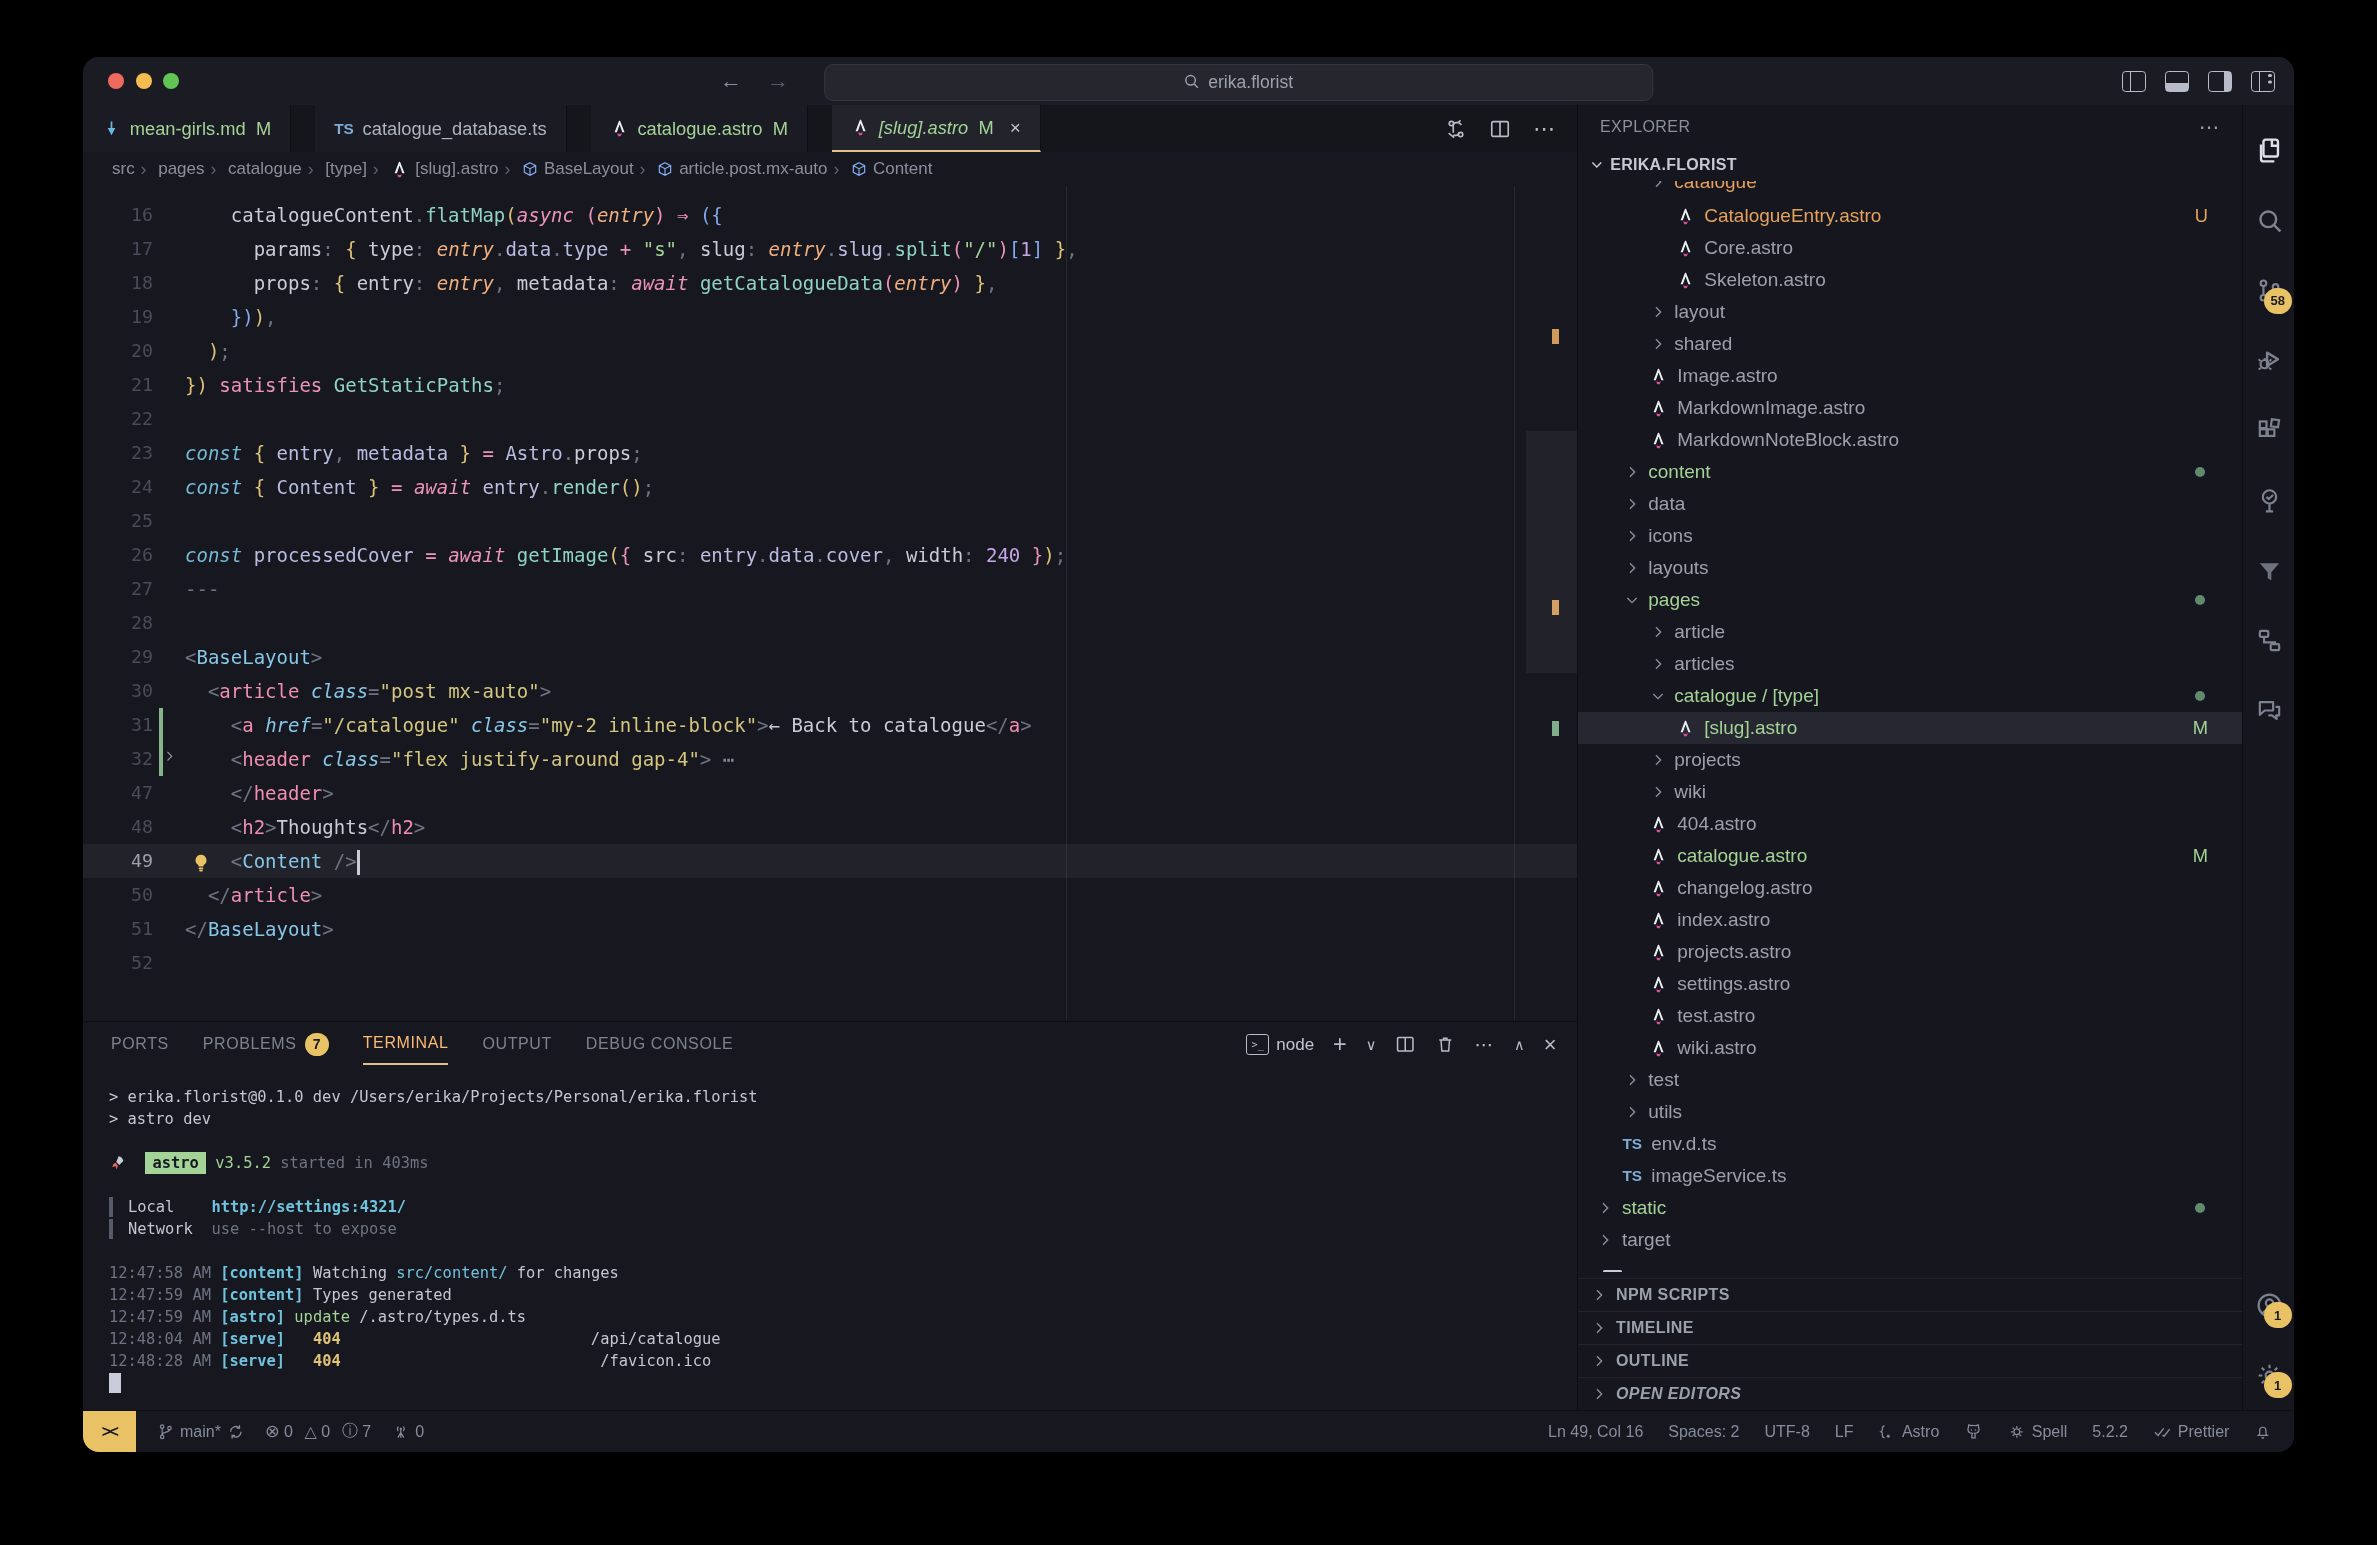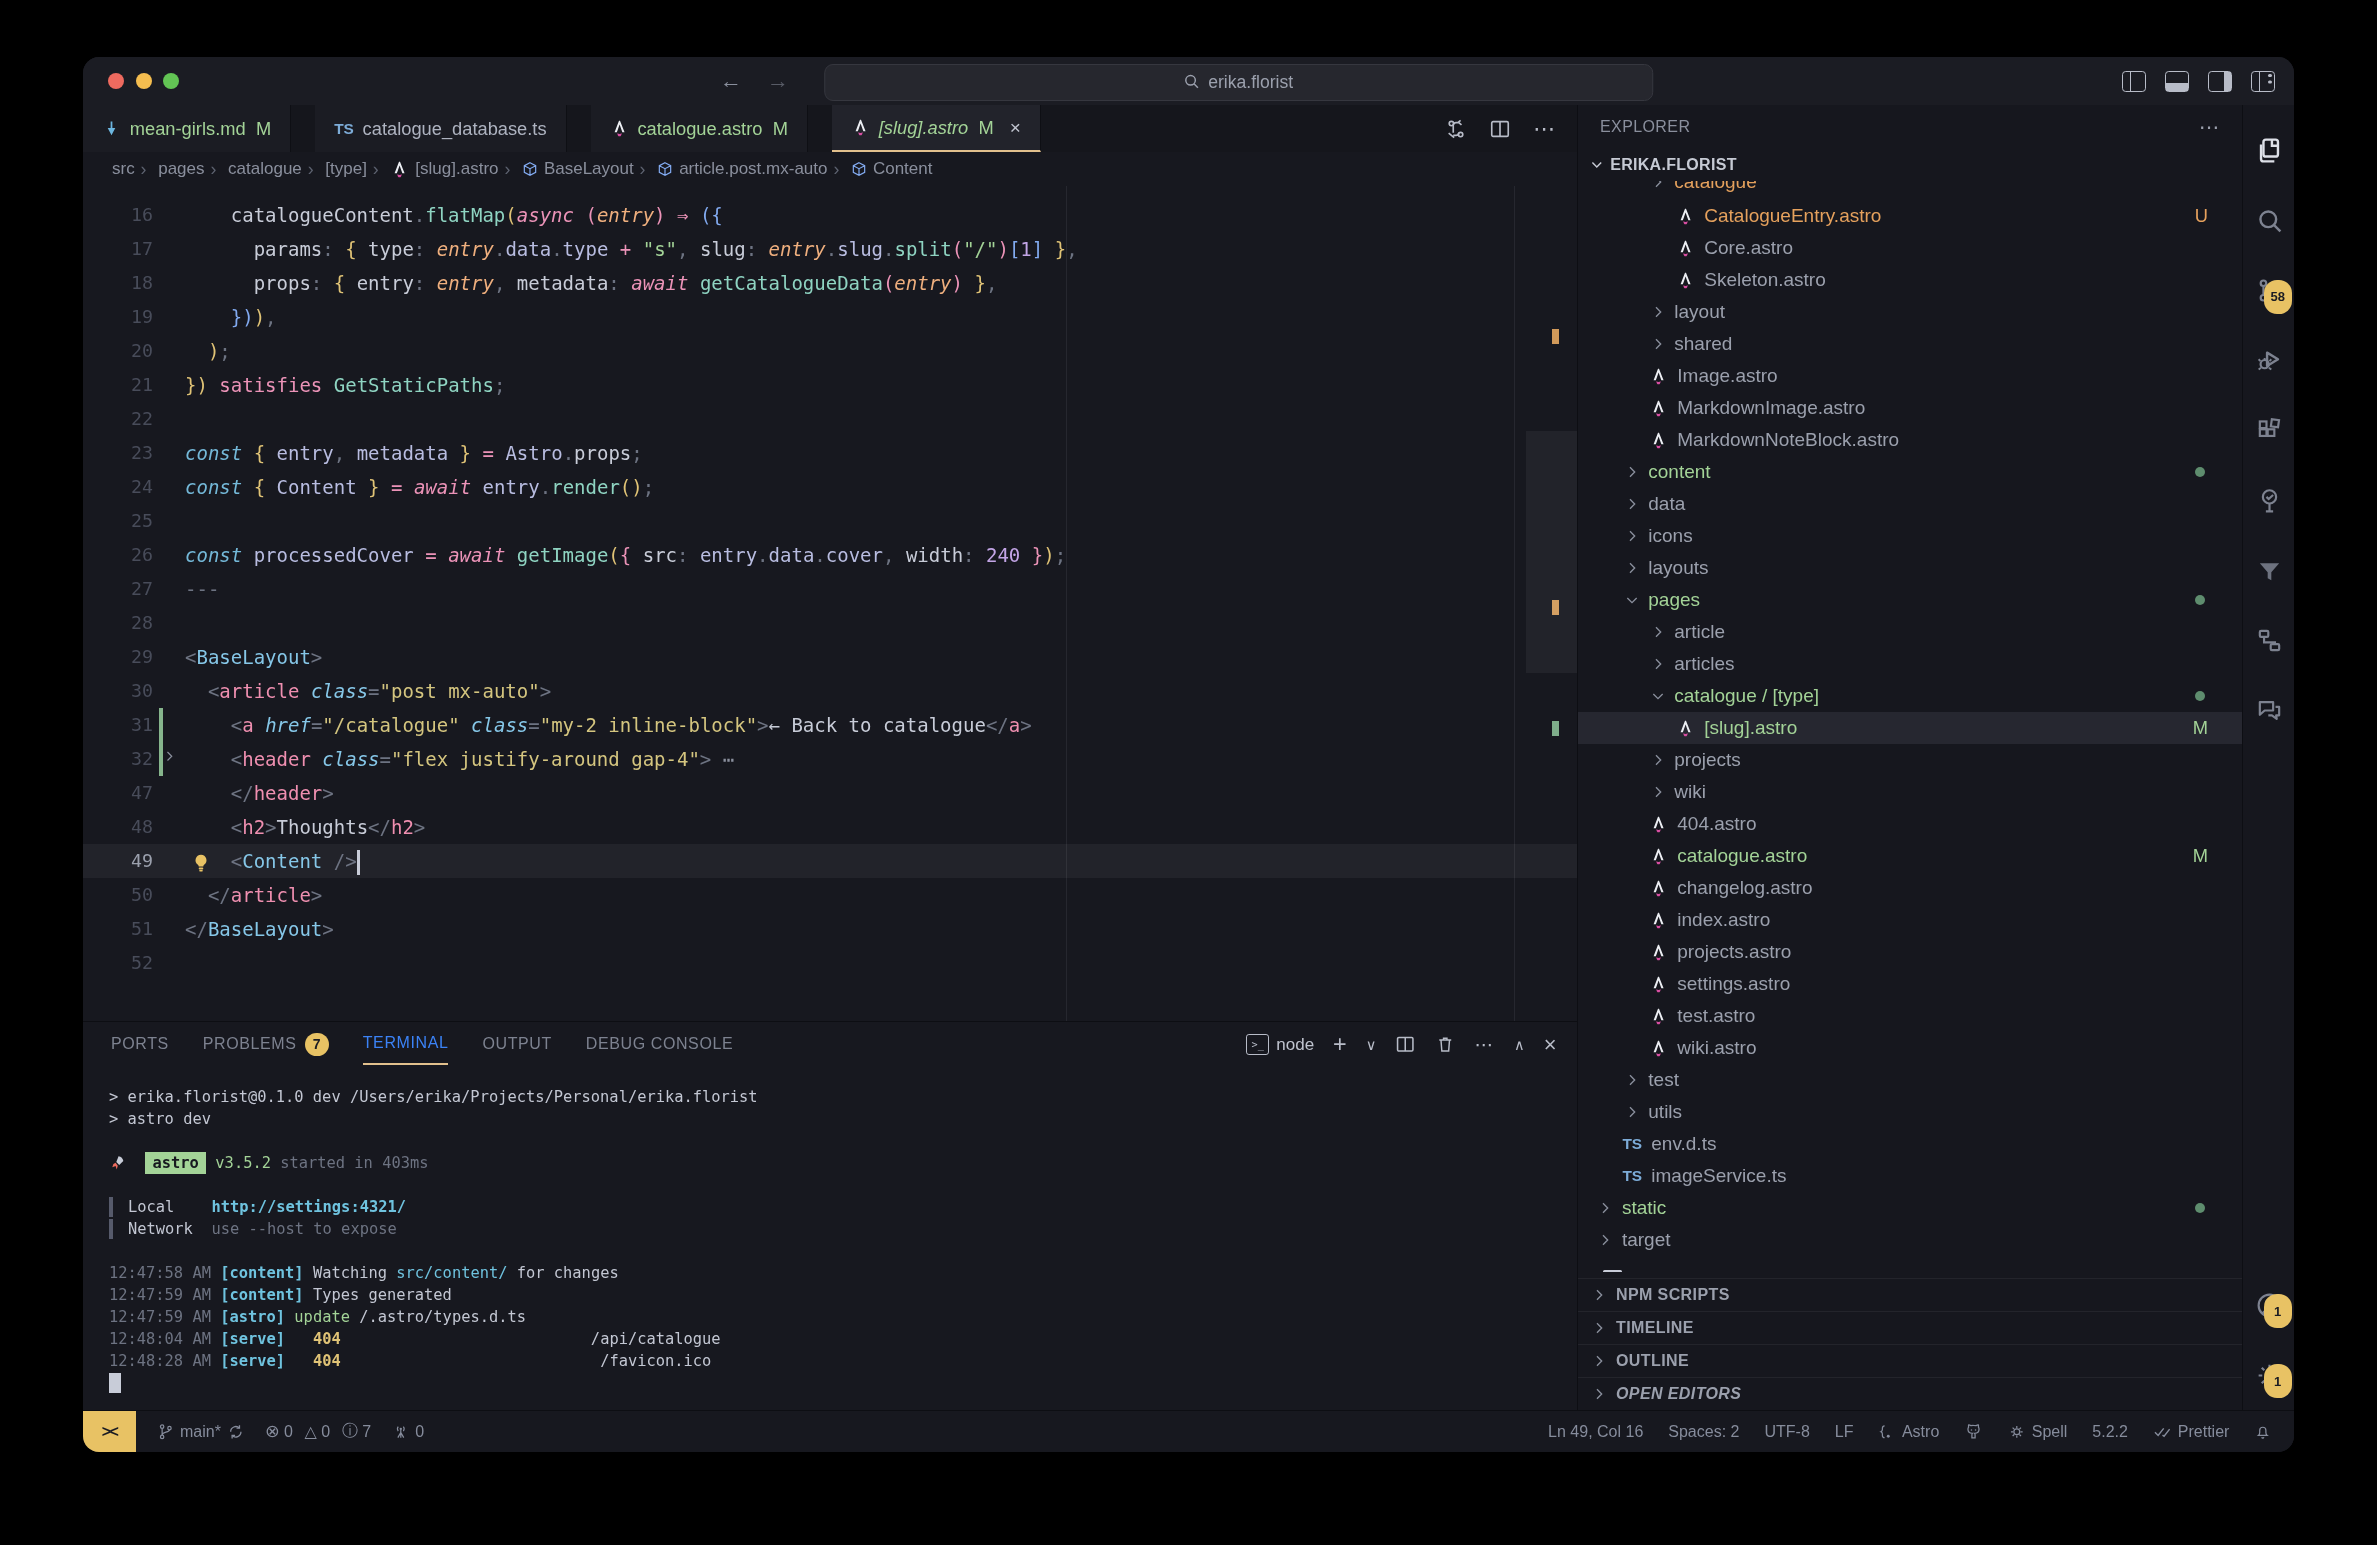--- a/index.html
+++ b/index.html
@@ -64,21 +64,21 @@
   .c-pm{color:#efaf7e;font-style:italic}
   .c-pr{color:#b8bce0}.c-num{color:#c3a5e6}
   .c-str{color:#a3d397}.c-ats{color:#d4c57f}
   .c-at{color:#86c7e8;font-style:italic}
   .c-tag{color:#ef8fb0}.c-cmp{color:#86c7e8}
   .c-bY{color:#e0c376}.c-bP{color:#ec93b8}.c-bB{color:#82aaf0}
   
   .panel{flex:0 0 388px;height:388px;display:flex;flex-direction:column;background:#17181f;border-top:0.7px solid #0d0e13;}
   .panelhdr{height:45px;flex:0 0 45px;display:flex;align-items:center;padding:0 20.5px 0 28px;}
   .ptab{font-size:16px;letter-spacing:0.6px;color:#7d8290;margin-right:34px;display:flex;align-items:center;gap:8.8px;position:relative;padding:10.2px 0;}
-  .ptab.active{color:#3b82f6;border-bottom:2.2px solid #e2c08d;}
+  .ptab.active{color:#fdba74;border-bottom:2.2px solid #e2c08d;}
   .pbadge{background:#e8c264;color:#1b1c23;font-weight:700;border-radius:50%;width:23.4px;height:23.4px;display:inline-flex;align-items:center;justify-content:center;font-size:14px;}
   .pspacer{flex:1;}
   .pactions{display:flex;align-items:center;gap:19px;color:#b8bcc8;font-size:19px;}
   .shellchip{display:flex;align-items:center;gap:7.3px;font-size:17px;color:#c0c4cf;}
   .nodeicon{width:20.5px;height:19px;border:1.5px solid #b8bcc8;border-radius:2.9px;font-size:10.2px;display:flex;align-items:center;justify-content:center;color:#b8bcc8;font-family:"DejaVu Sans Mono",monospace;}
   .term{flex:1;padding:19px 0 0 26px;font-family:"DejaVu Sans Mono","Liberation Mono",monospace;font-size:15.4px;line-height:22px;overflow:hidden;}
   .tl{white-space:pre;display:flex;align-items:center;height:22px;}
   .tbar{display:inline-block;width:4.4px;height:20.5px;background:#565a6b;margin-right:14.6px;}
   .c-tw{color:#c3c7d3}.c-tdim{color:#6d7382}.c-tcyan{color:#6fc3df}.c-tcyanb{color:#6fc3df;font-weight:700}
   .c-tgreen{color:#a3d397}.c-tyellow{color:#e0c376;font-weight:700}
@@ -99,21 +99,21 @@
   .badge-right{position:absolute;right:34px;font-size:18.3px;}
   .dot-right{position:absolute;right:37px;width:10.2px;height:10.2px;border-radius:50%;background:#5e8d6e;}
   .cutrow{overflow:hidden;}
   .sections .trow{border-top:0.7px solid rgba(255,255,255,.06);color:#9ba0ad;font-weight:700;font-size:16px;letter-spacing:0.4px;}
   .dashicon{width:19px;height:4.4px;background:#c8ccd8;border-radius:1.5px;margin-left:25px;}
   
   .activitybar{width:53px;flex:0 0 53px;background:#16171e;display:flex;flex-direction:column;align-items:center;padding-top:10.2px;position:relative;}
   .abicon{width:53px;height:70px;display:flex;align-items:center;justify-content:center;color:#7d8290;position:relative;}
   .abicon.active{color:#dde0e8;}
   .abicon.active::after{content:"";position:absolute;right:0;top:13px;bottom:13px;width:2.2px;background:#e6e9f0;}
-  .abbadge{position:absolute;right:4.4px;bottom:11.7px;background:#e8c264;color:#1b1c23;border-radius:13px;min-width:22px;height:34px;display:flex;align-items:center;justify-content:center;font-size:13px;font-weight:700;padding:0 2.9px;}
+  .abbadge{position:absolute;right:4.4px;bottom:11.7px;background:#e8c264;color:#1b1c23;border-radius:13px;min-width:22px;height:26px;display:flex;align-items:center;justify-content:center;font-size:13px;font-weight:700;padding:0 2.9px;}
   .abspacer{flex:1;}
   
   .statusbar{height:41px;flex:0 0 41px;background:#17181f;border-top:0.7px solid #0d0e13;display:flex;align-items:center;color:#868c9c;font-size:16px;}
   .remote{width:53px;height:100%;background:#e8c264;color:#1b1c23;display:flex;align-items:center;justify-content:center;font-weight:700;font-size:16px;letter-spacing:-1.5px;}
   .sseg{display:flex;align-items:center;gap:5.9px;margin-left:20.5px;}
   .sseg.grp{gap:11.7px;}
   .sright{margin-left:auto;display:flex;align-items:center;margin-right:22px;}
   .sright .sseg{margin-left:25px;}
   svg.mini{display:block;}
 </style>

